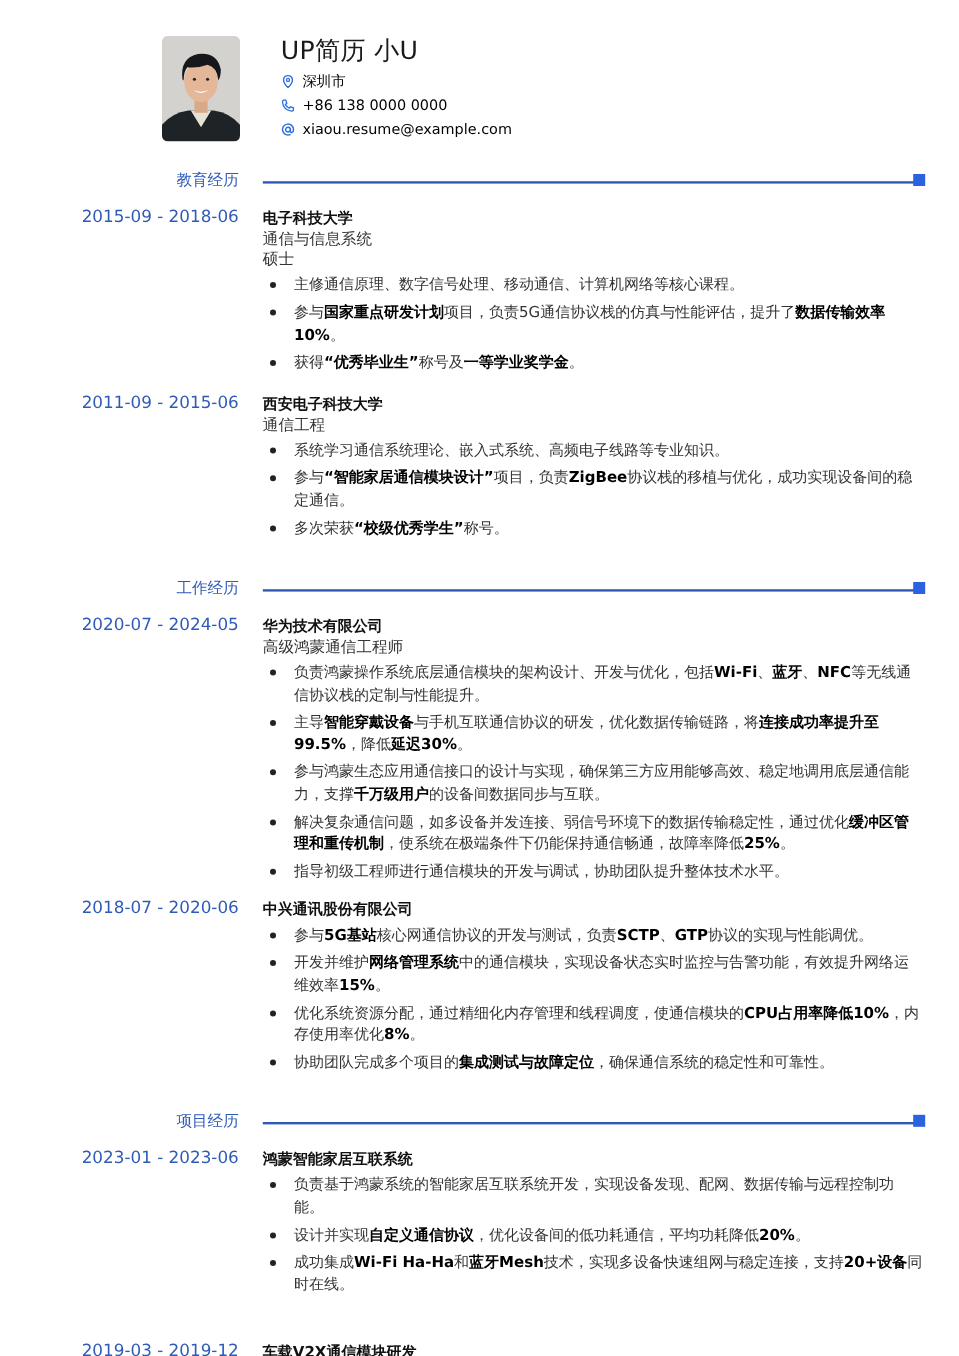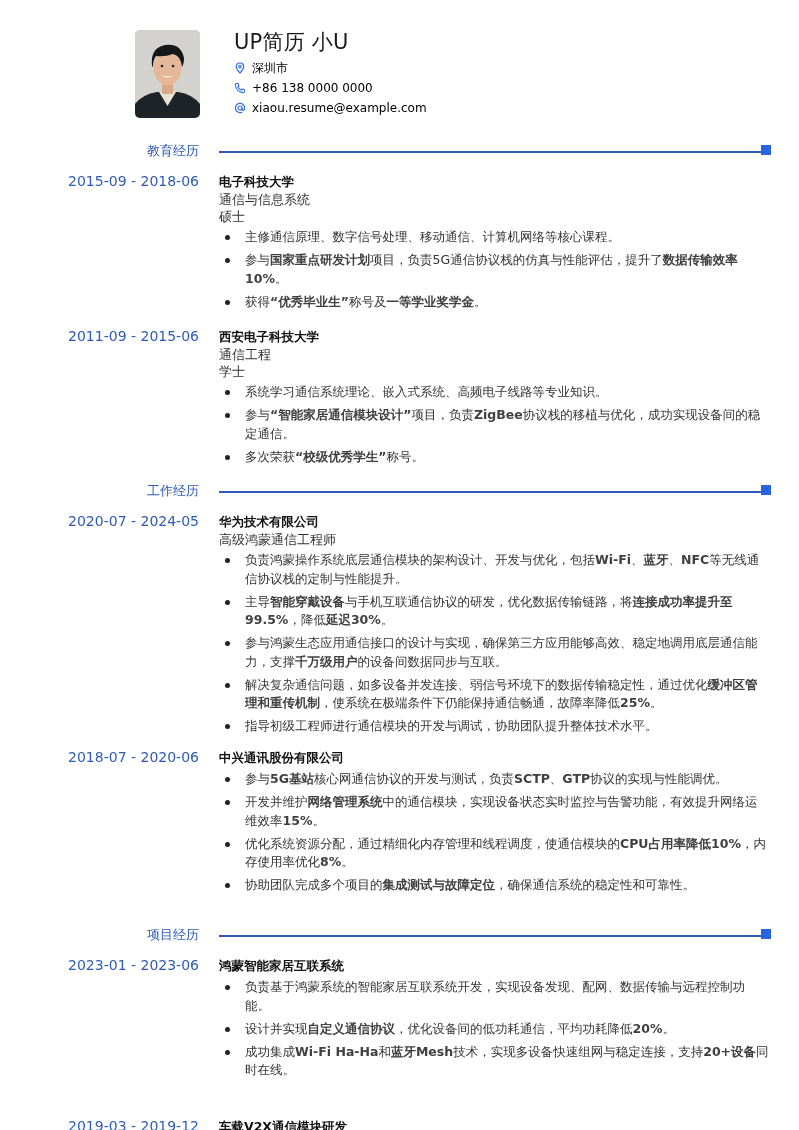--- a/index.html
+++ b/index.html
@@ -20,21 +20,21 @@
   .section-square { position: absolute; left: 761px; top: 4px; width: 10px; height: 10px; background: #2b62e0; }
 
   .entry { position: absolute; left: 0; width: 799px; }
   .date { position: absolute; right: 600px; top: 0; font-size: 14px; color: #2f5bb7; line-height: 19px; white-space: nowrap; }
   .content { position: absolute; left: 219px; top: 0; width: 550px; }
   .title { font-size: 12.5px; font-weight: bold; color: #111; line-height: 19px; white-space: nowrap; }
   .sub { font-size: 13px; color: #333; line-height: 17px; white-space: nowrap; }
   ul.bullets { list-style: none; margin-top: 3px; }
   ul.bullets li { position: relative; padding-left: 26px; font-size: 12.5px; color: #333; line-height: 18.5px; margin-bottom: 4.5px; padding-right: 0; }
   ul.bullets li::before { content: ""; position: absolute; left: 6px; top: 7px; width: 5px; height: 5px; border-radius: 50%; background: #222; }
-  b { font-weight: bold; color: #404040; }
+  b { font-weight: bold; color: #000000; }
 </style>
 </head>
 <body>
 
 <div class="header">
   <div class="photo">
     <svg width="65" height="88" viewBox="0 0 65 88">
       <rect width="65" height="88" fill="#d4d2ce"></rect>
       <path d="M0 88 L0 74 Q8 64 22 62 L43 62 Q57 64 65 74 L65 88 Z" fill="#1e2328"></path>
       <path d="M24 62 L32.5 76 L41 62 Z" fill="#e7e2d6"></path>
@@ -95,21 +95,20 @@
         <li><span>获得</span><b>“优秀毕业生”</b><span>称号及</span><b>一等学业奖学金</b><span>。</span></li>
       </ul>
   </div>
 </div>
 
 <div class="entry" style="top:327px;">
   <div class="date">2011-09 - 2015-06</div>
   <div class="content">
     <div class="title">西安电子科技大学</div>
     <div class="sub">通信工程</div>
-    <div class="sub">学士</div>
     <ul class="bullets">
         <li><span>系统学习通信系统理论、嵌入式系统、高频电子线路等专业知识。</span></li>
         <li><span>参与</span><b>“智能家居通信模块设计”</b><span>项目，负责</span><b>ZigBee</b><span>协议栈的移植与优化，成功实现设备间的稳定通信。</span></li>
         <li><span>多次荣获</span><b>“校级优秀学生”</b><span>称号。</span></li>
       </ul>
   </div>
 </div>
 
 <div class="section-header" style="top:481px;">
   <div class="section-title">工作经历</div>

